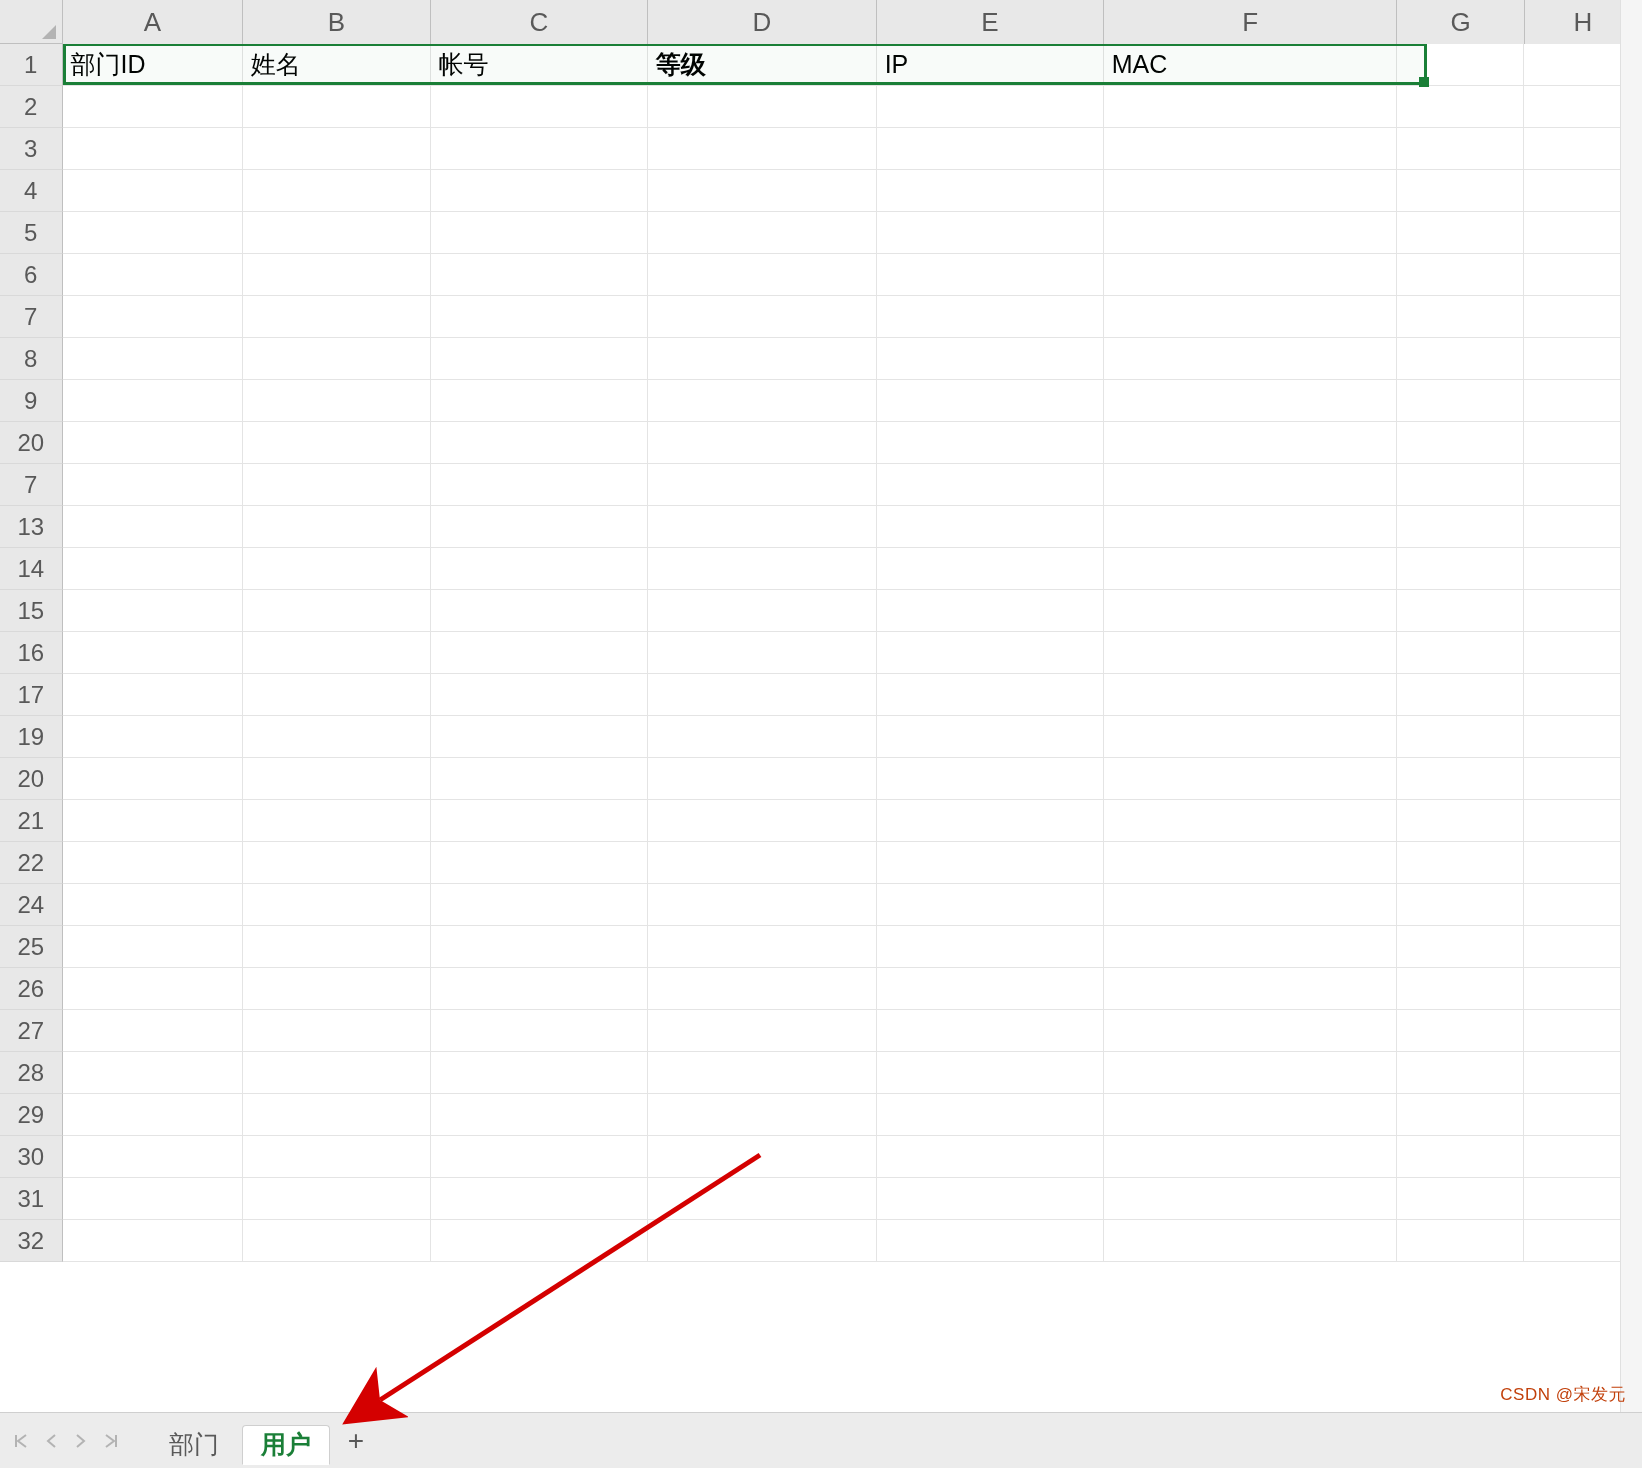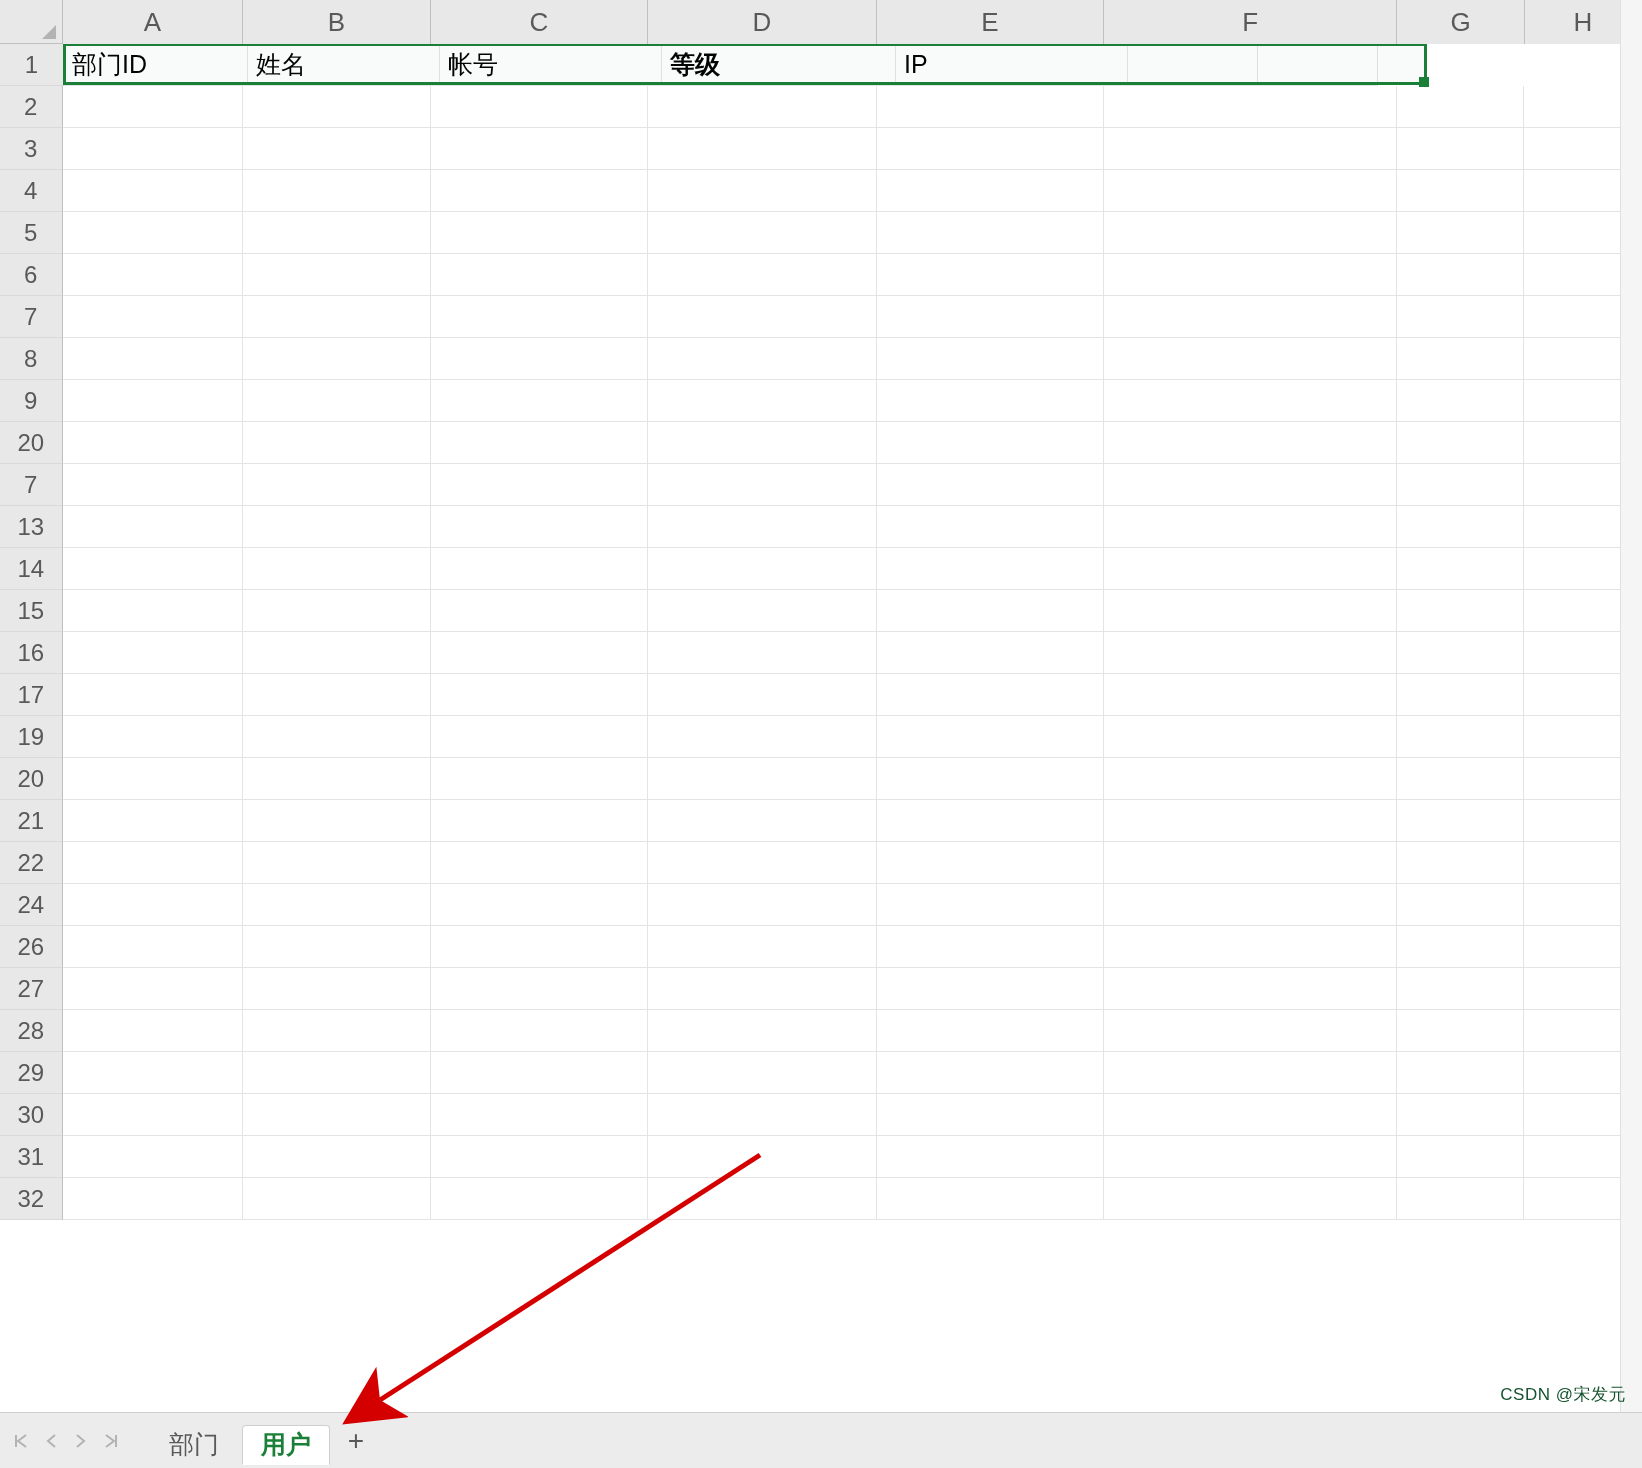--- a/index.html
+++ b/index.html
@@ -138,21 +138,21 @@
     position:absolute;
     pointer-events:none;
     z-index:20;
   }
   
   .watermark {
     position:absolute;
     right:16px;
     bottom:62px;
     font-size:17px;
-    color:#14532d;
+    color:#c2410c;
     letter-spacing:0.5px;
     pointer-events:none;
     z-index:5;
   }
   
   .right-gutter {
     position:absolute;
     top:0; right:0; bottom:56px;
     width:22px;
     background:#f5f5f5;
@@ -183,20 +183,21 @@
 
   <div class="grid-body">
 
     <div class="row">
         <div class="row-header">1</div>
         <div class="cell" style="width: 184px; font-weight: 400;">部门ID</div>
         <div class="cell" style="width: 192px; font-weight: 400;">姓名</div>
         <div class="cell" style="width: 222px; font-weight: 400;">帐号</div>
         <div class="cell" style="width: 234px; font-weight: 700;">等级</div>
         <div class="cell" style="width: 232px; font-weight: 400;">IP</div>
+        <div class="cell" style="width: 300px; font-weight: 400;">MAC</div>
         <div class="cell" style="width: 130px;"></div>
         <div class="cell" style="width: 120px;"></div>
       </div>
       <div class="row">
         <div class="row-header">2</div>
         <div class="cell" style="width: 184px;"></div>
         <div class="cell" style="width: 192px;"></div>
         <div class="cell" style="width: 222px;"></div>
         <div class="cell" style="width: 234px;"></div>
         <div class="cell" style="width: 232px;"></div>
@@ -397,20 +398,31 @@
         <div class="cell" style="width: 192px;"></div>
         <div class="cell" style="width: 222px;"></div>
         <div class="cell" style="width: 234px;"></div>
         <div class="cell" style="width: 232px;"></div>
         <div class="cell" style="width: 300px;"></div>
         <div class="cell" style="width: 130px;"></div>
         <div class="cell" style="width: 120px;"></div>
       </div>
       <div class="row">
         <div class="row-header">24</div>
+        <div class="cell" style="width: 184px;"></div>
+        <div class="cell" style="width: 192px;"></div>
+        <div class="cell" style="width: 222px;"></div>
+        <div class="cell" style="width: 234px;"></div>
+        <div class="cell" style="width: 232px;"></div>
+        <div class="cell" style="width: 300px;"></div>
+        <div class="cell" style="width: 130px;"></div>
+        <div class="cell" style="width: 120px;"></div>
+      </div>
+      <div class="row">
+        <div class="row-header">25</div>
         <div class="cell" style="width: 184px;"></div>
         <div class="cell" style="width: 192px;"></div>
         <div class="cell" style="width: 222px;"></div>
         <div class="cell" style="width: 234px;"></div>
         <div class="cell" style="width: 232px;"></div>
         <div class="cell" style="width: 300px;"></div>
         <div class="cell" style="width: 130px;"></div>
         <div class="cell" style="width: 120px;"></div>
       </div>
       <div class="row">

